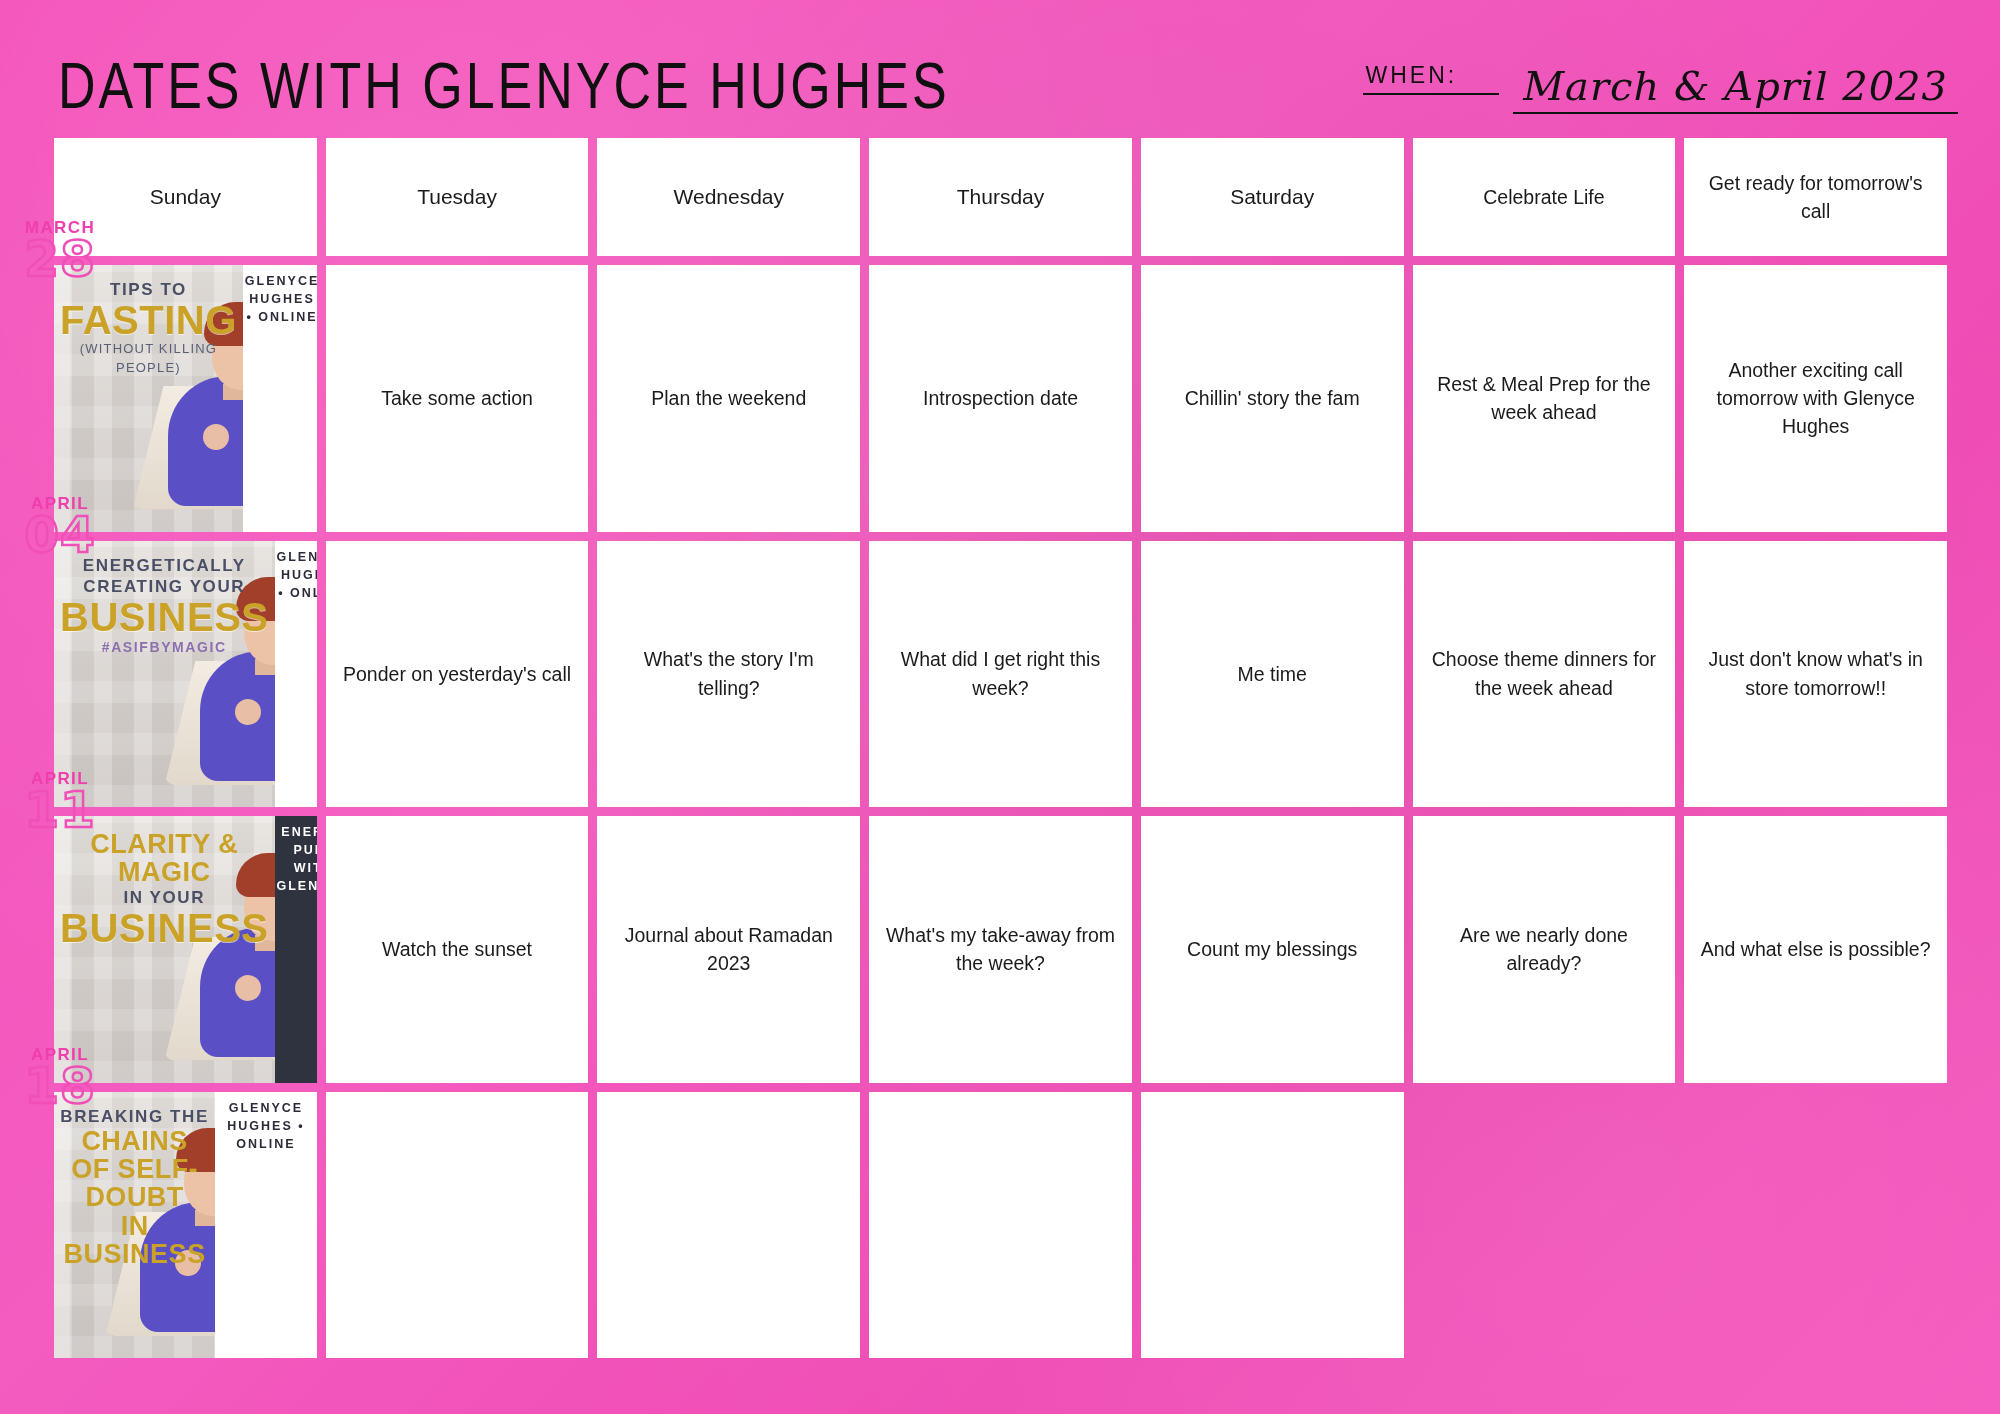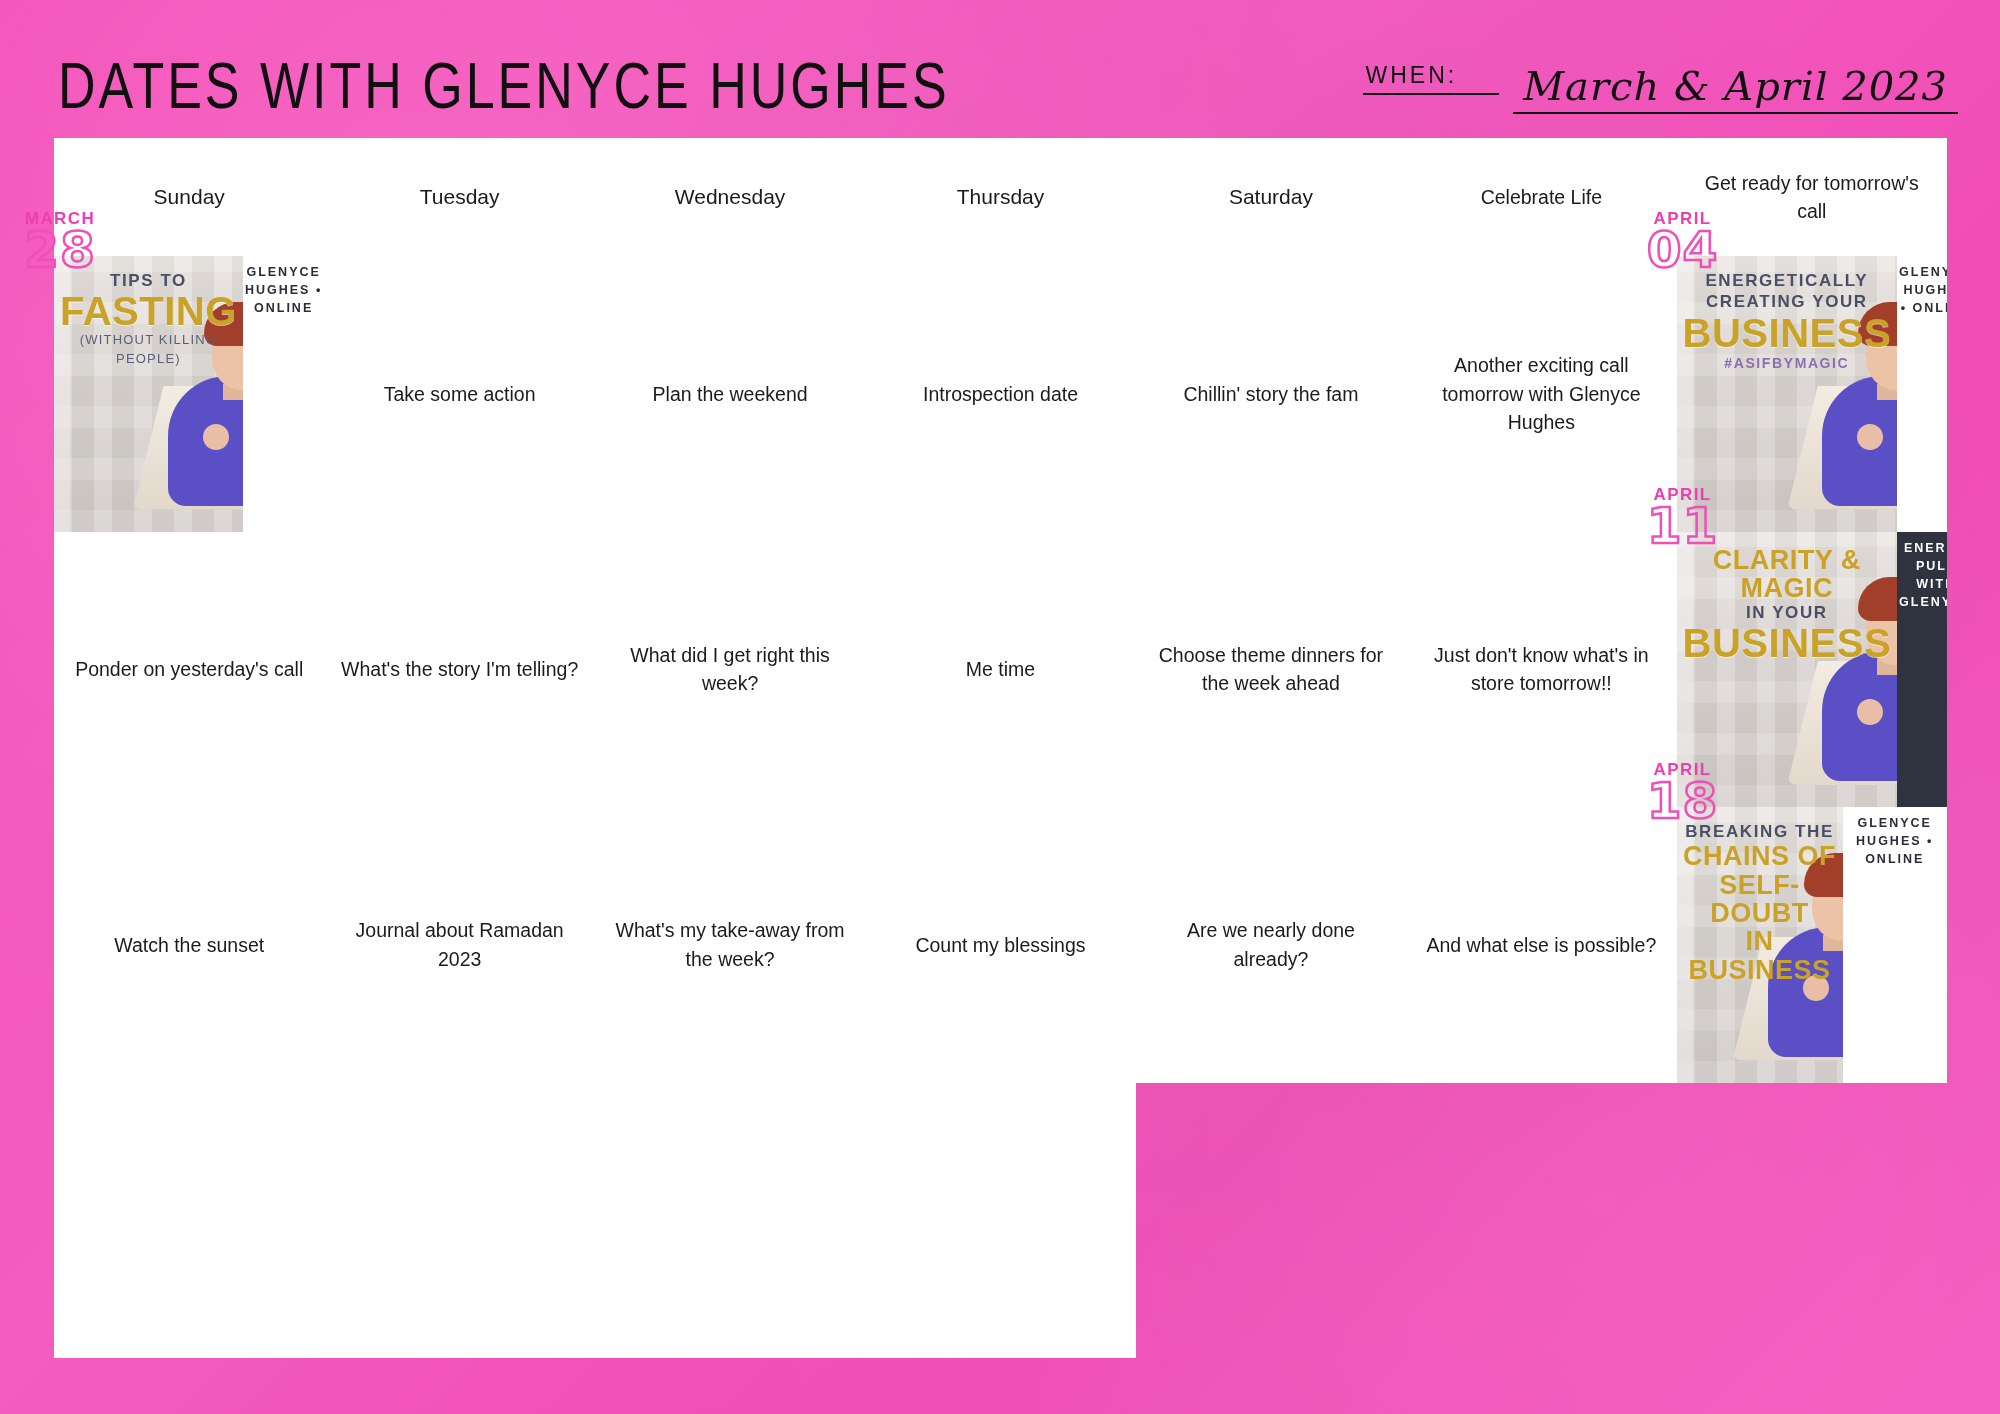--- a/index.html
+++ b/index.html
@@ -64,20 +64,21 @@
     letter-spacing: 1px;
   }
   .grid {
     position: absolute;
     top: 138px; left: 54px;
     width: 1893px;
     height: 1220px;
     display: grid;
     grid-template-columns: repeat(7, 1fr);
     grid-template-rows: 118px repeat(4, 1fr);
+    gap: 9px;
   }
   .cell {
     background: #ffffff;
     display: flex;
     align-items: center;
     justify-content: center;
     text-align: center;
     padding: 10px 14px;
     position: relative;
     font-size: 19.5px;
@@ -310,20 +311,21 @@
           <div class="fig-hair"></div>
         </div>
         <div class="promo-footer">GLENYCE HUGHES • ONLINE</div>
       </div>
     </div>
     <div class="cell">Take some action</div>
     <div class="cell">Plan the weekend</div>
     <div class="cell">Introspection date</div>
     <div class="cell">Chillin' story the fam</div>
 
+    <div class="cell">Rest &amp; Meal Prep for the week ahead</div>
     <div class="cell">Another exciting call tomorrow with Glenyce Hughes</div>
     <div class="cell img-cell">
       <div class="datebadge">
         <div class="mon">APRIL</div>
         <div class="num">04</div>
       </div>
       <div class="promo">
         <div class="bgtex"></div>
         <div class="promo-text">
           <div class="pt-small">ENERGETICALLY CREATING YOUR</div>

